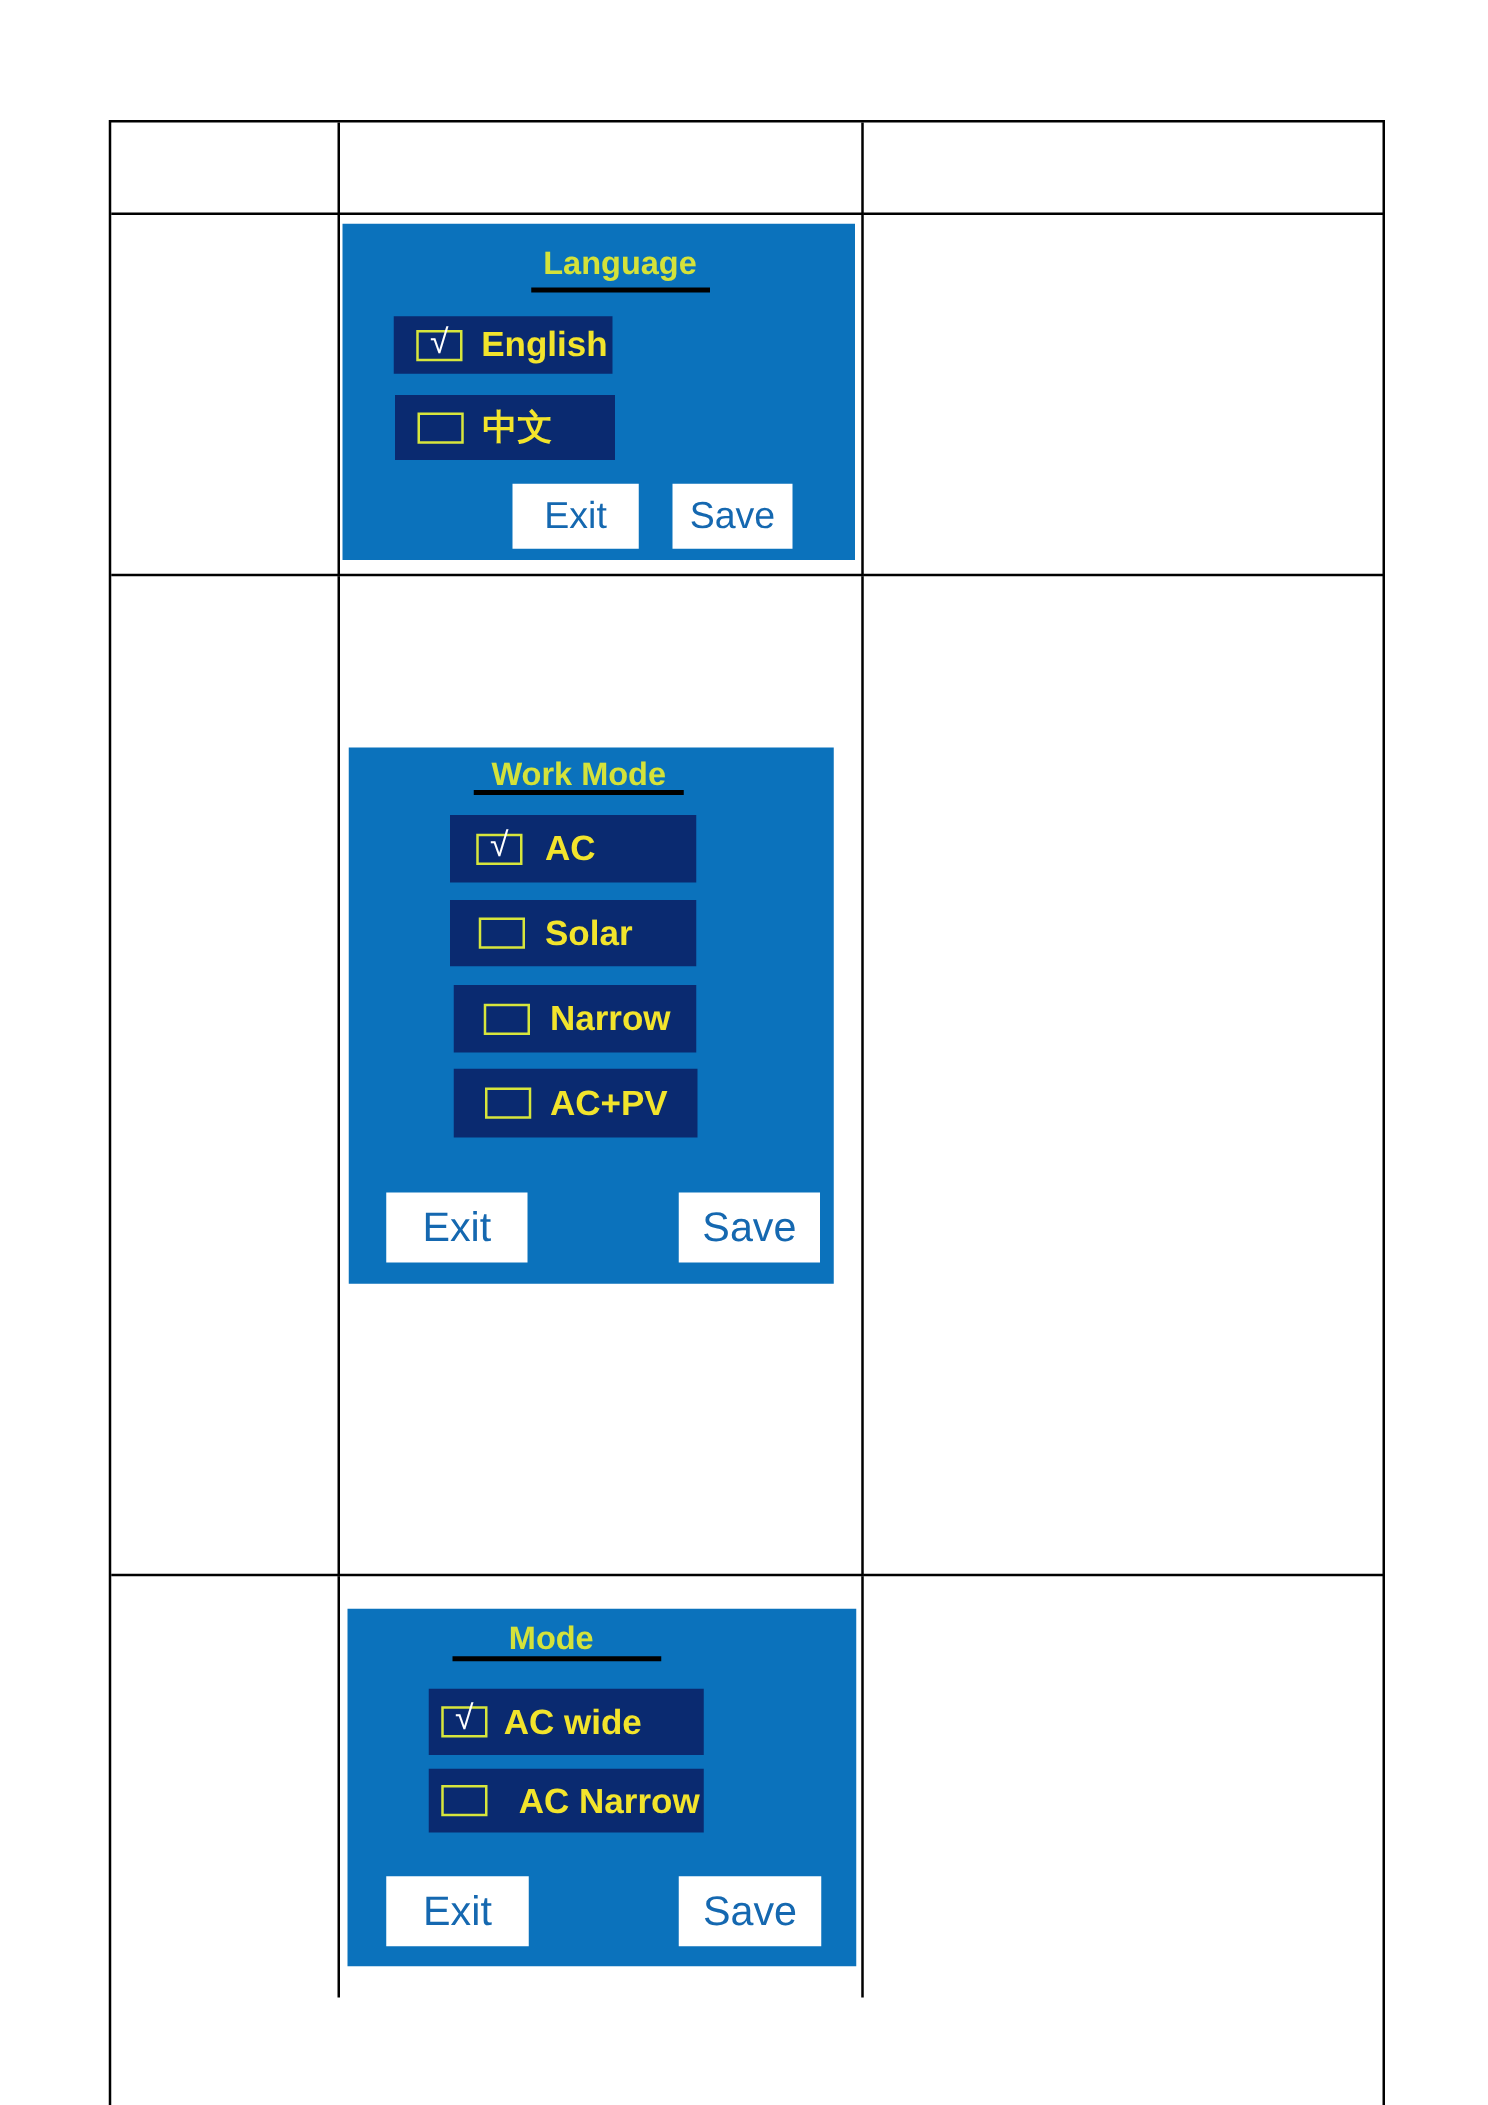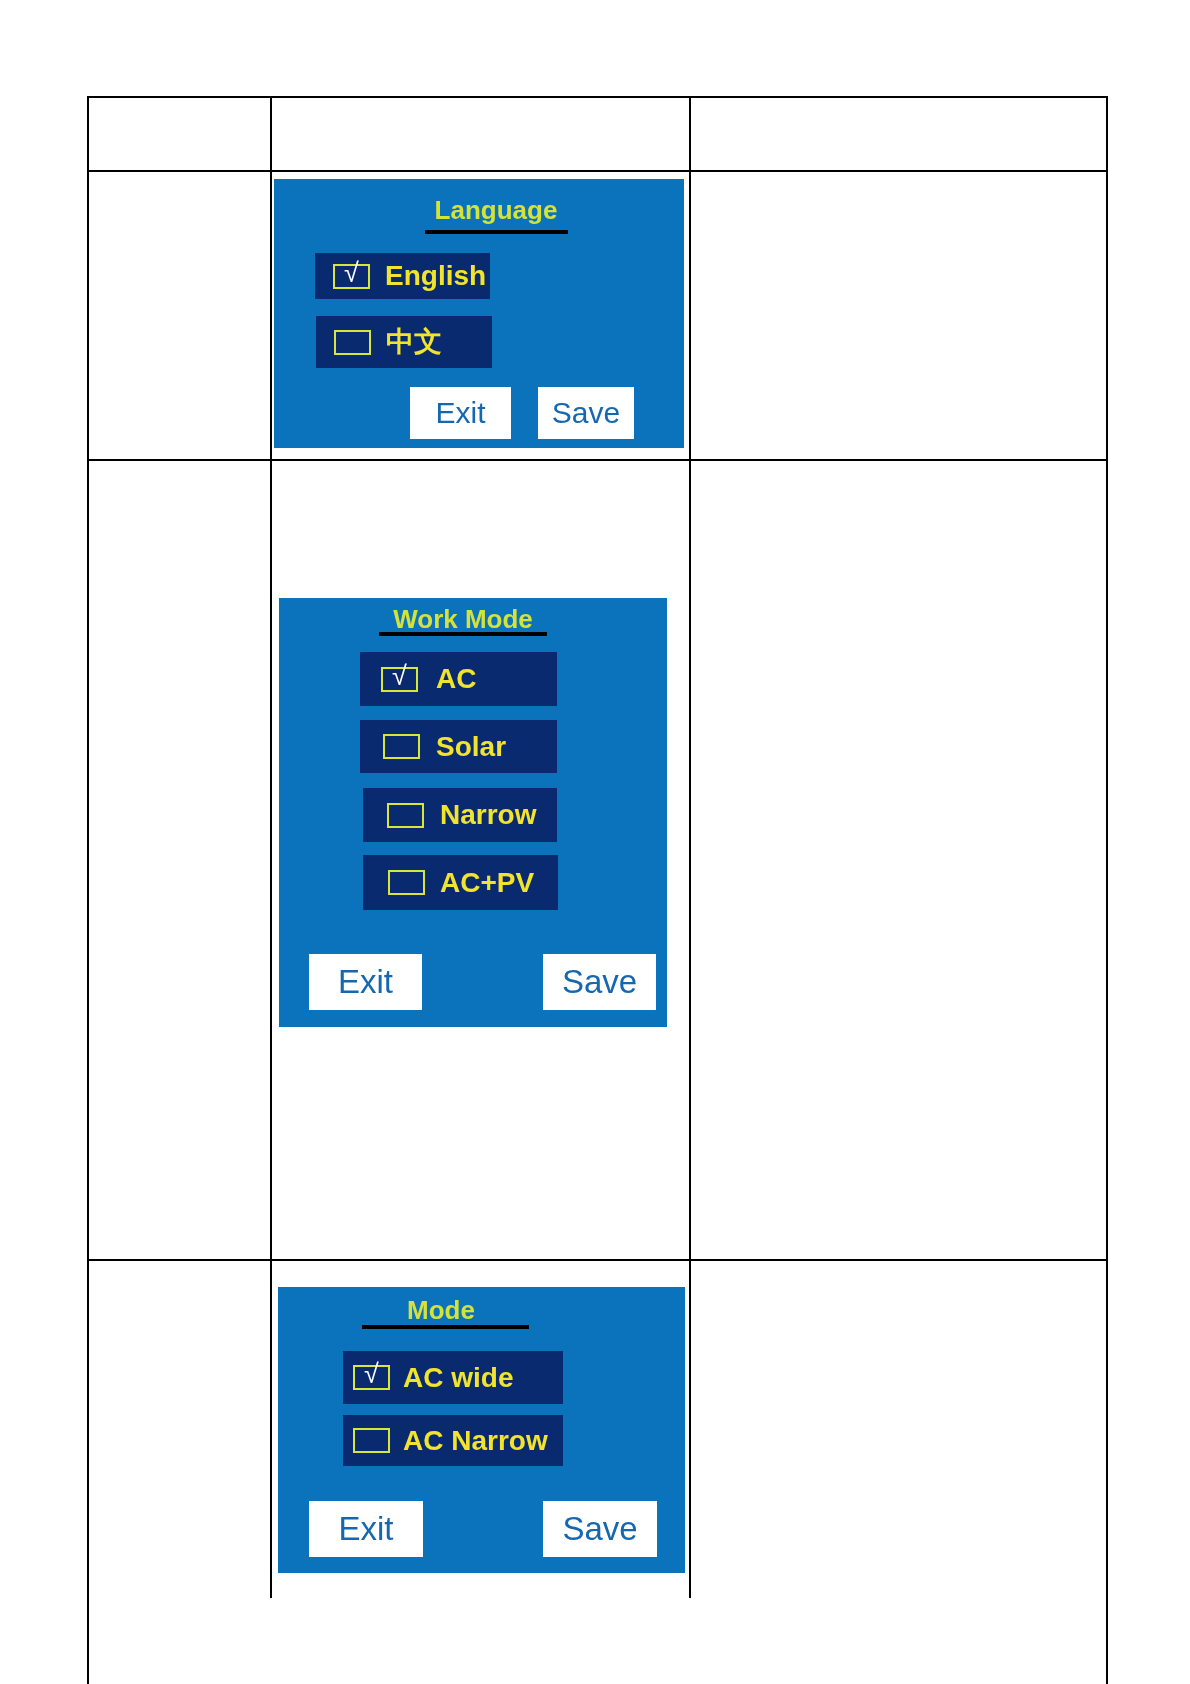--- a/index.html
+++ b/index.html
@@ -54,21 +54,21 @@
   
   .opt-l1 { left:41px; top:74px;  width:175px; height:46px; padding-left:18px; gap:15px; }
   .opt-l2 { left:42px; top:137px; width:176px; height:52px; padding-left:18px; gap:15px;text-align:center; }
   
   .opt-w1 { left:81px; top:54px;  width:197px; height:54px; padding-left:21px; gap:18px; }
   .opt-w2 { left:81px; top:122px; width:197px; height:53px; padding-left:23px; gap:16px; }
   .opt-w3 { left:84px; top:190px; width:194px; height:54px; padding-left:24px; gap:16px; }
   .opt-w4 { left:84px; top:257px; width:195px; height:55px; padding-left:25px; gap:15px; }
   
   .opt-i1 { left:65px; top:64px;  width:220px; height:53px; padding-left:10px; gap:13px; }
-  .opt-i2 { left:65px; top:128px; width:220px; height:51px; padding-left:10px; gap:13px; }
+  .opt-i2 { left:65px; top:128px; width:220px; height:51px; padding-left:10px; gap:25px; }
 
   .cb {
     box-sizing:border-box; flex:0 0 auto;
     width:37px; height:25px;
     border:2px solid var(--checkbox-lime,#d8e63c);
     display:flex; align-items:center; justify-content:center;
   }
   .check {
     color:var(--check-white,#ffffff);
     font-size:27px; line-height:1;

